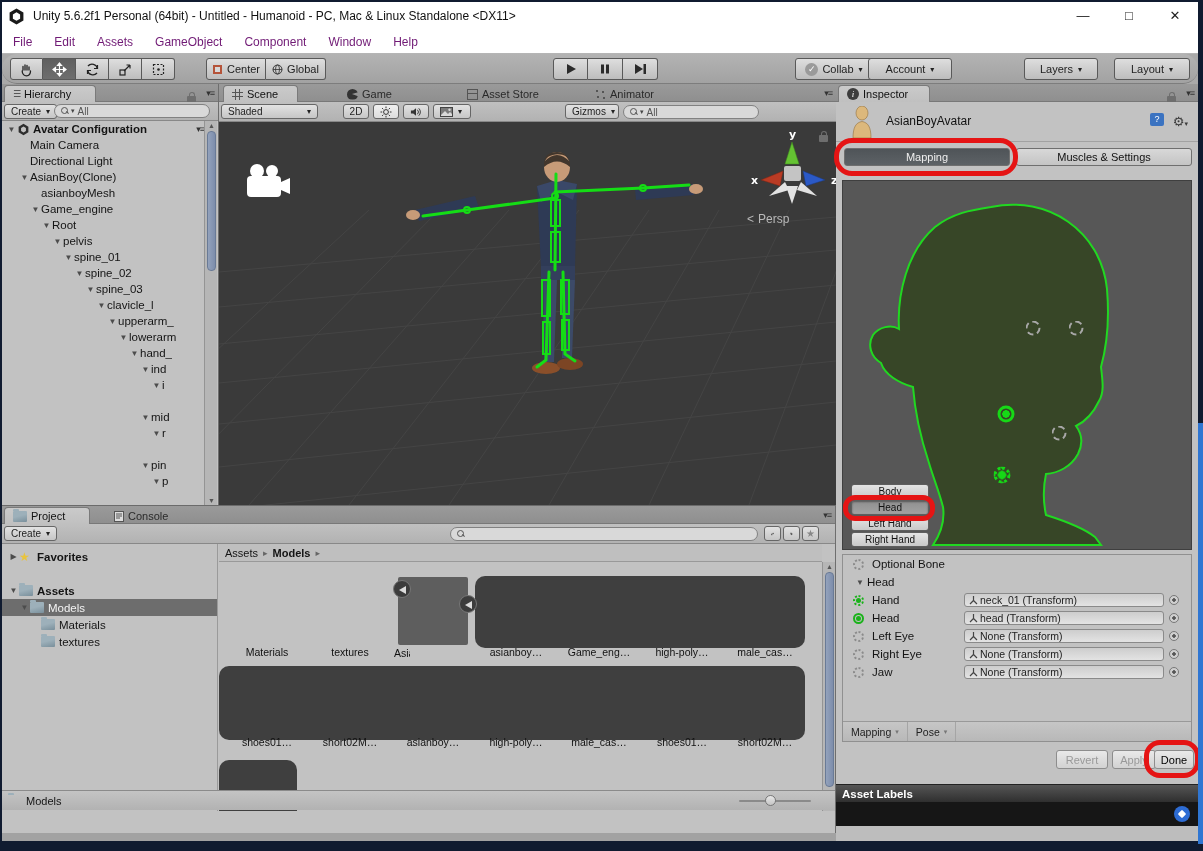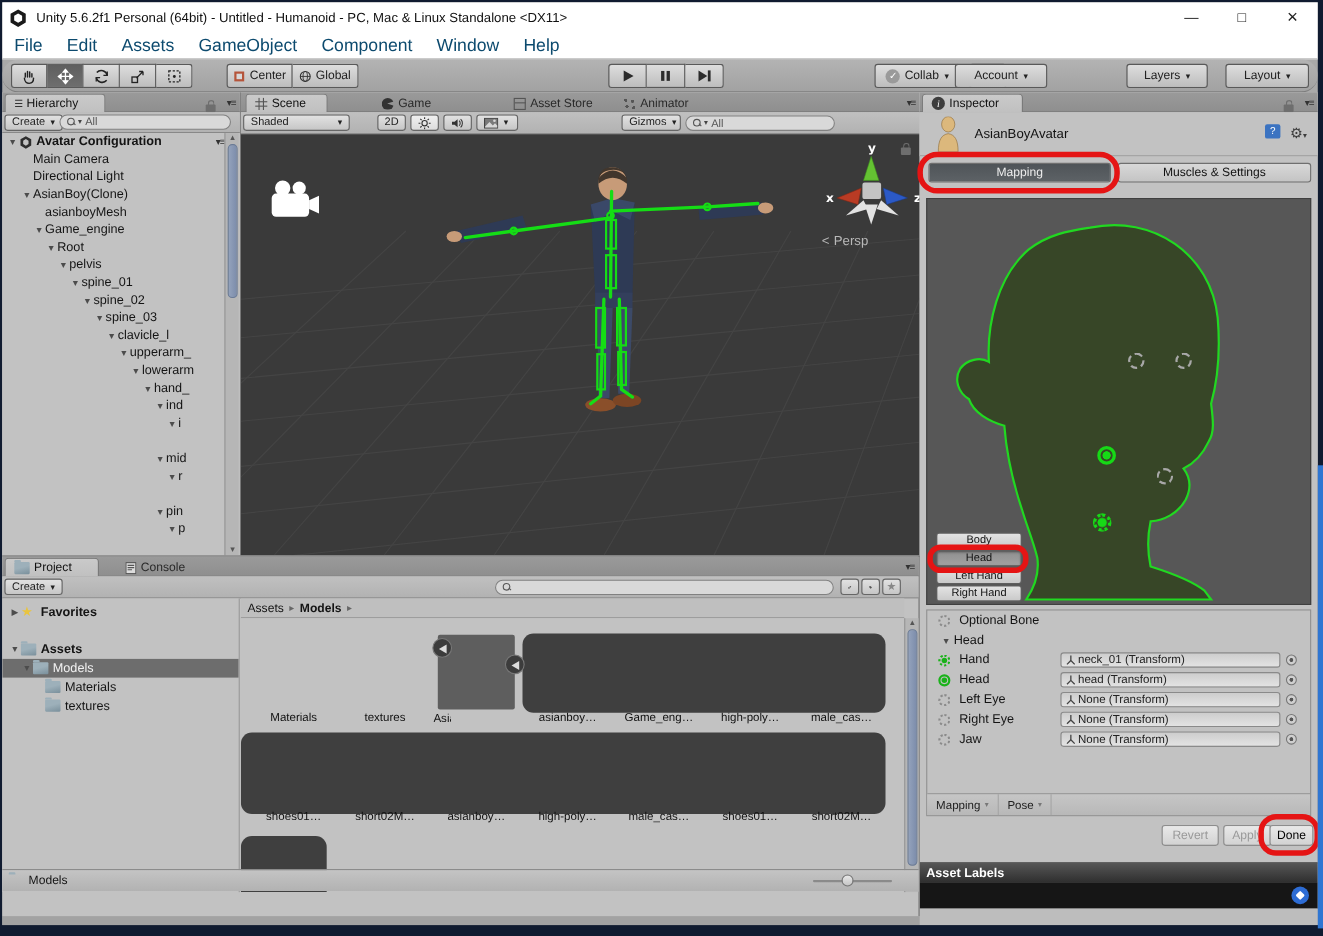--- a/index.html
+++ b/index.html
@@ -9,21 +9,21 @@
   #window { position:relative; width:1203px; height:851px; background:#101b30; overflow:hidden; }
   #client { position:absolute; left:2px; top:2px; width:1196px; height:839px; background:#a9a9a9; overflow:hidden; }
   #right-accent { position:absolute; right:0; top:423px; width:5px; height:421px; background:#2f76d2; z-index:60; }
 
   
   #titlebar { position:absolute; left:0; top:0; width:100%; height:28px; background:#fff; display:flex; align-items:center; }
   #titlebar .title { font-size:12px; color:#111; margin-left:8px; }
   #winctrl { position:absolute; right:0; top:0; height:28px; display:flex; }
   #winctrl span { width:46px; text-align:center; line-height:28px; font-size:13px; color:#222; }
   #menubar { position:absolute; left:0; top:28px; width:100%; height:24px; background:#fff; border-bottom:1px solid #b5b5b5; display:flex; align-items:center; }
-  #menubar span { font-size:16px; color:#0c4a6e; padding:0 11px; }
+  #menubar span { font-size:12px; color:#701a75; padding:0 11px; }
   #ulogo { width:17px; height:17px; margin-left:6px; }
 
   
   #toolbar { position:absolute; left:0; top:52px; width:100%; height:30px; background:linear-gradient(#b3b3b3,#a2a2a2); border-bottom:1px solid #7d7d7d;border-radius:15px; }
   .tbtn { position:absolute; top:4px; height:22px; background:linear-gradient(#dedede,#bdbdbd); border:1px solid #595959; border-radius:3px; display:flex; align-items:center; justify-content:center; font-size:11px; color:#222; }
   .tbtn.on { background:linear-gradient(#5f5f5f,#6e6e6e); color:#fff; }
   .tbtn svg { display:block; }
   .grp { border-radius:0; }
   .grp.first { border-radius:3px 0 0 3px; }
   .grp.last { border-radius:0 3px 3px 0; border-left:none; }
@@ -390,21 +390,21 @@
             <span>Scene</span>
           </div>
       <div class="flat-tab i-game-pac" style="left:128px;">
             <span class="ticon"></span>
             <span>Game</span>
           </div>
       <div class="flat-tab i-store-box" style="left:248px;">
             <span class="ticon"></span>
             <span>Asset Store</span>
           </div>
-      <div class="flat-tab i-anim-dots" style="left:348px;align-items:center;">
+      <div class="flat-tab i-anim-dots" style="left:376px;align-items:center;">
             <span class="ticon"></span>
             <span>Animator</span>
           </div>
       <span class="abs menu-ico" style="right:4px;top:4px;">▾≡</span>
     </div>
     <div class="minibar" style="top:18px;height:20px;">
       <div class="mbtn dd" style="left:2px;width:97px;justify-content:space-between;">
             <span>Shaded</span>
           </div>
       <div class="mbtn" style="left:124px;width:26px;justify-content:center;">

